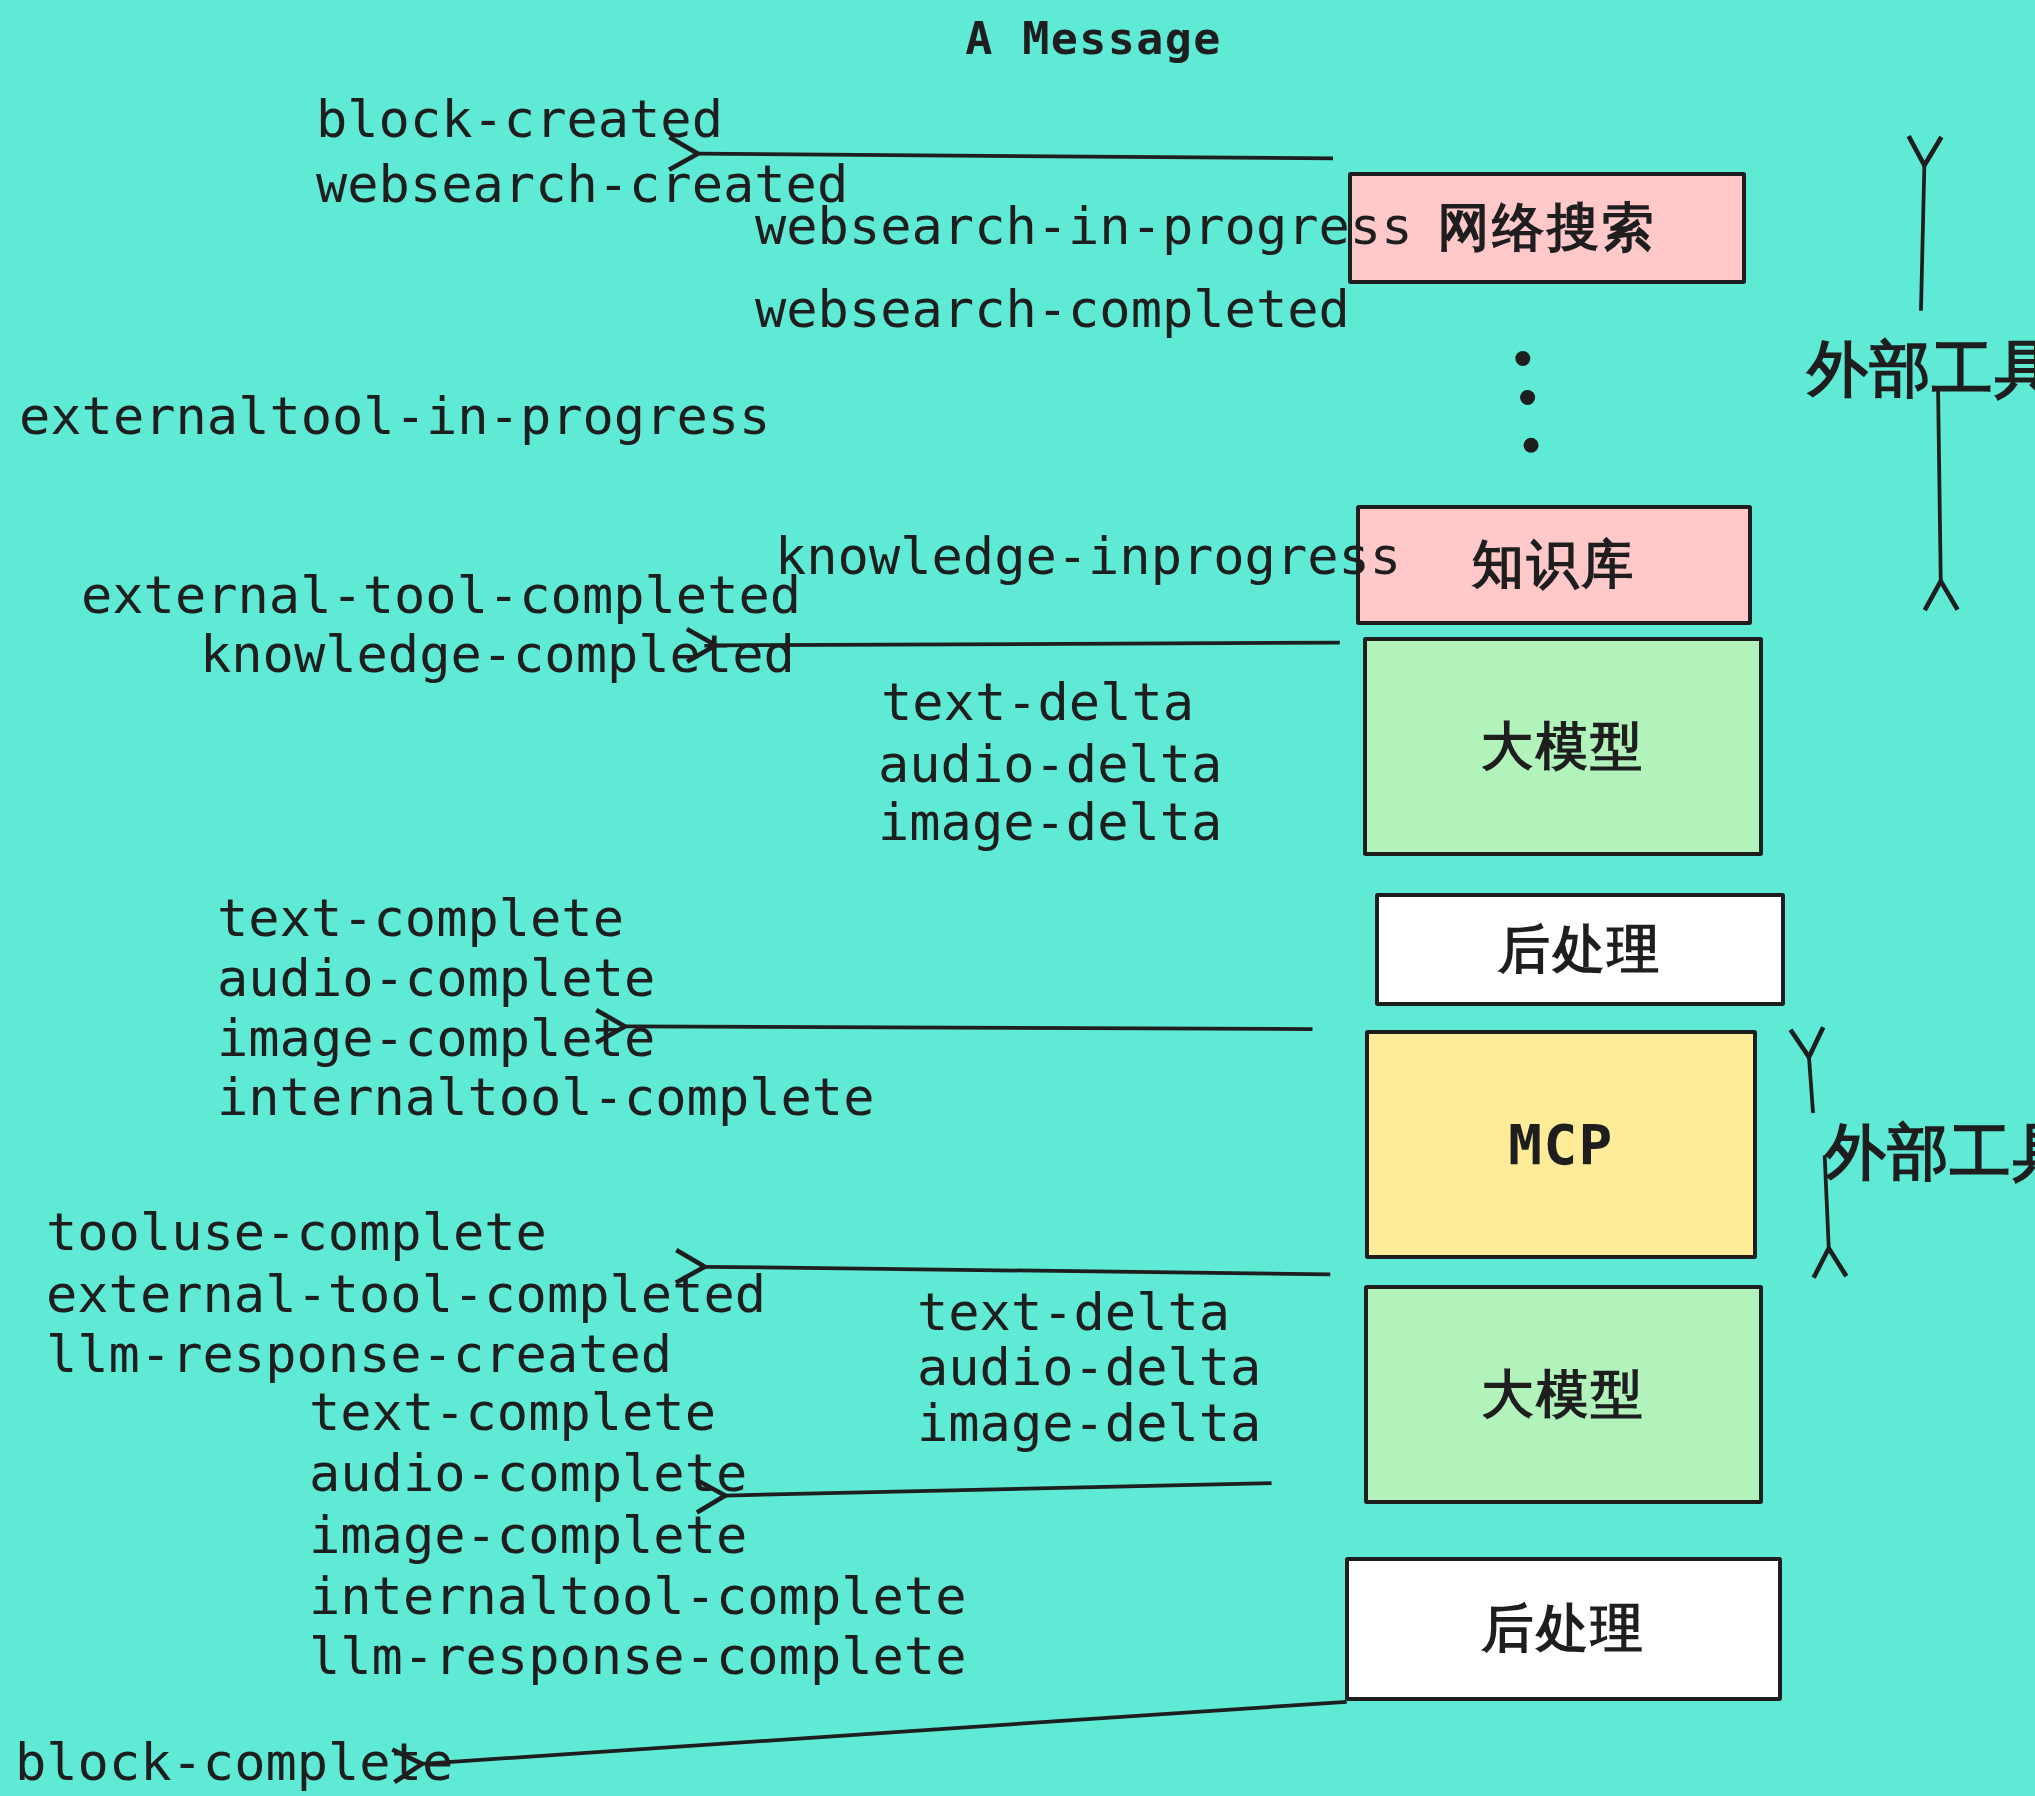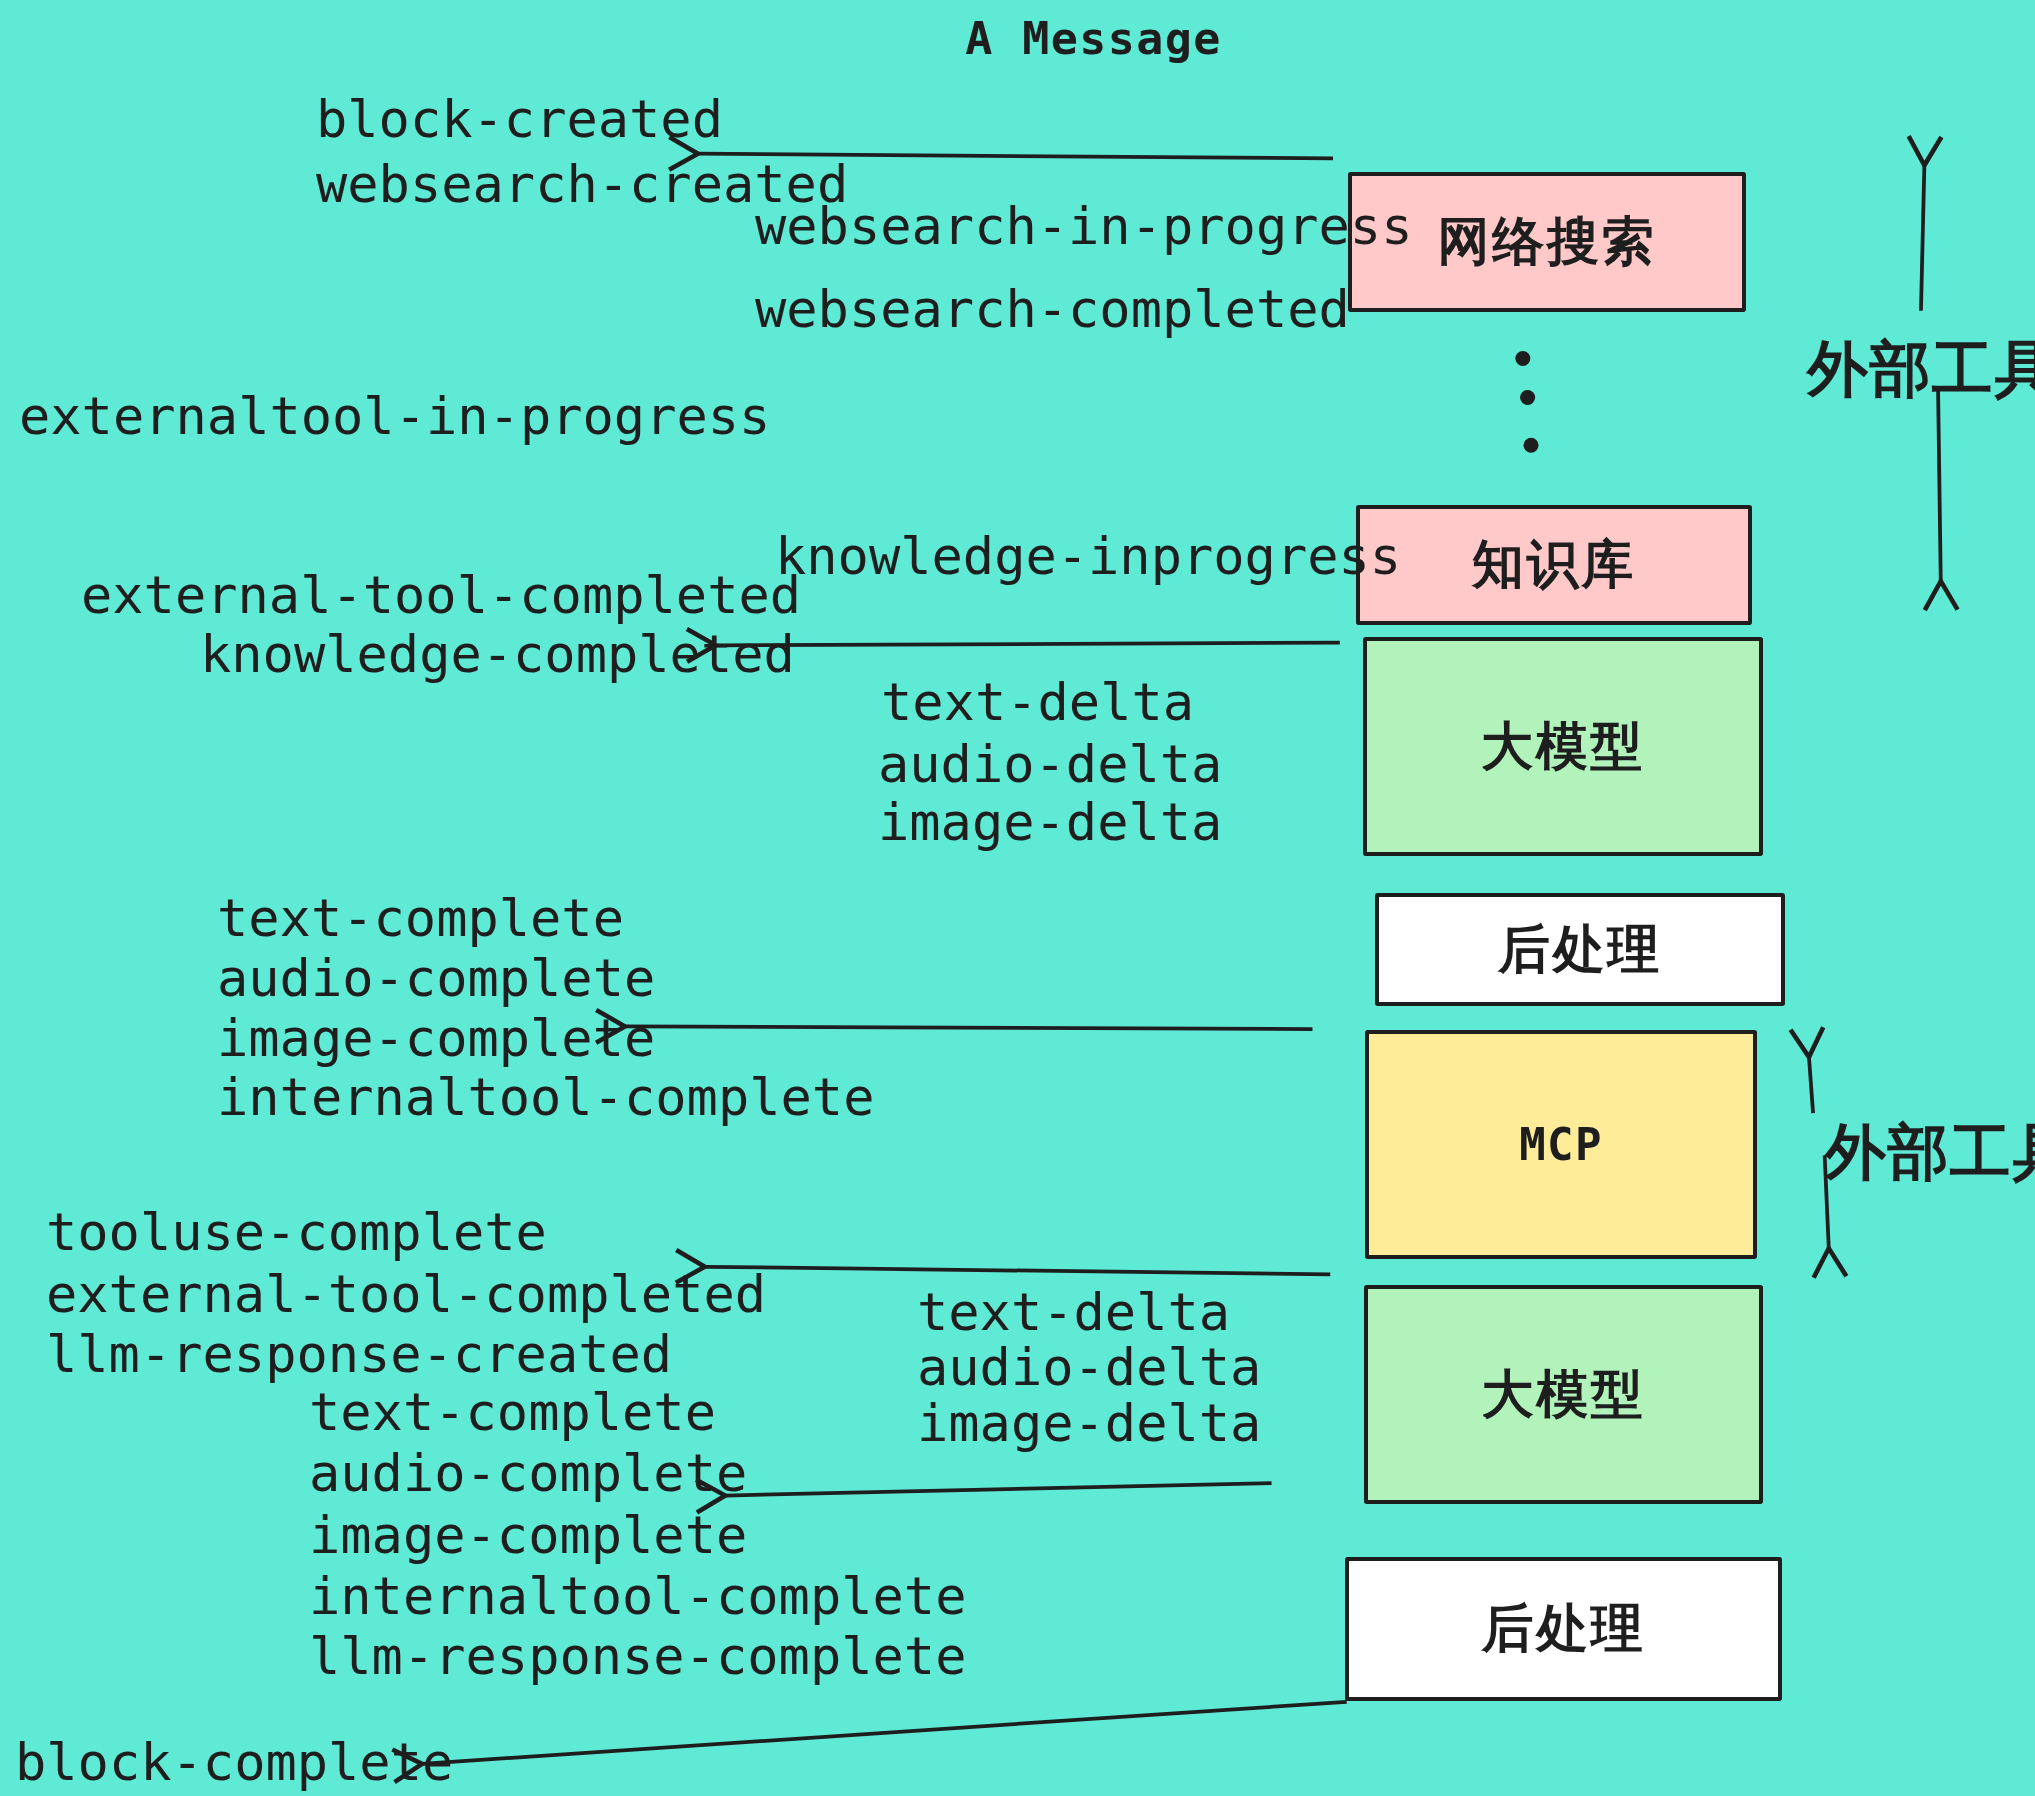--- a/index.html
+++ b/index.html
@@ -39,21 +39,21 @@
   }
   .box .cjk{
     font-family:"DejaVu Sans", sans-serif;
     font-size:52px;
     font-weight:bold;
     letter-spacing:2.7px;
     white-space:nowrap;
   }
   .box .latin{
     font-family:"DejaVu Sans Mono", monospace;
-    font-size:44px;
+    font-size:56px;
     font-weight:bold;
     letter-spacing:1.4px;
   }
   .side-label{
     position:absolute;
     font-family:"DejaVu Sans", sans-serif;
     font-size:61px;
     font-weight:bold;
     white-space:nowrap;
     letter-spacing:1.4px;
@@ -89,21 +89,21 @@
     <path d="M2655 1630 L2649 1548" stroke="#1e1e1e" stroke-width="5.5" fill="none" marker-end="url(#ah)"></path>
     <path d="M2672 1692 L2678 1828" stroke="#1e1e1e" stroke-width="5.5" fill="none" marker-end="url(#ah)"></path>
 
     <circle cx="2230" cy="525" r="11" fill="#1e1e1e"></circle>
     <circle cx="2237" cy="582" r="11" fill="#1e1e1e"></circle>
     <circle cx="2242" cy="652" r="11" fill="#1e1e1e"></circle>
   </svg>
 
   <div class="title">A Message</div>
 
-  <div class="box" style="left: 1348px; top: 172px; width: 398px; height: 140px; background-color: rgb(255, 201, 201);">
+  <div class="box" style="left: 1348px; top: 172px; width: 398px; height: 112px; background-color: rgb(255, 201, 201);">
     <span class="cjk">网络搜索</span>
   </div>
 
   <div class="box" style="left: 1356px; top: 505px; width: 396px; height: 120px; background-color: rgb(255, 201, 201);">
     <span class="cjk">知识库</span>
   </div>
 
   <div class="box" style="left: 1363px; top: 637px; width: 400px; height: 219px; background-color: rgb(178, 242, 187);">
     <span class="cjk">大模型</span>
   </div>

